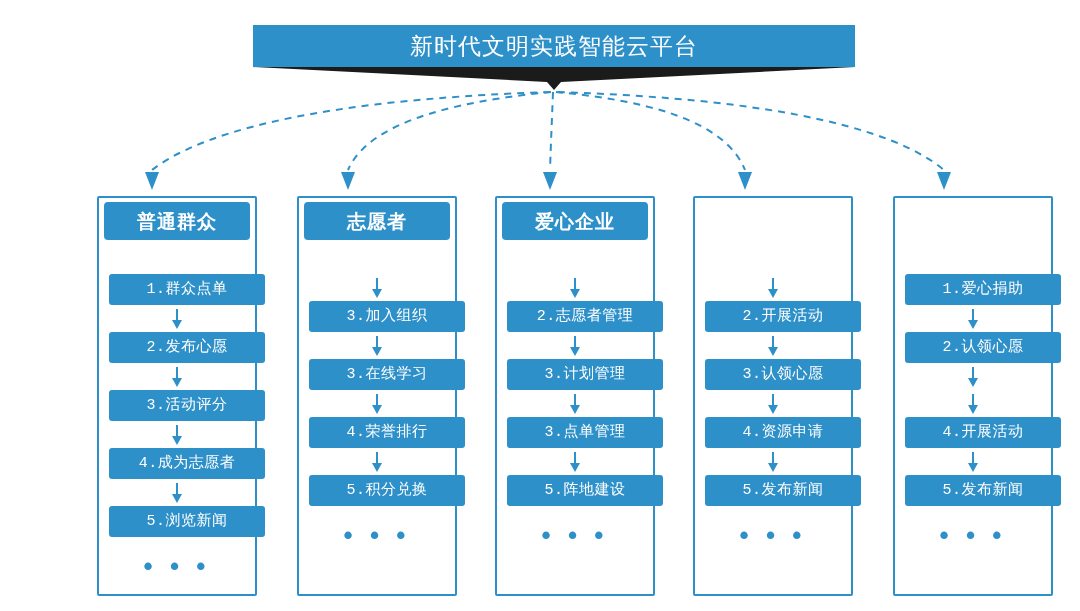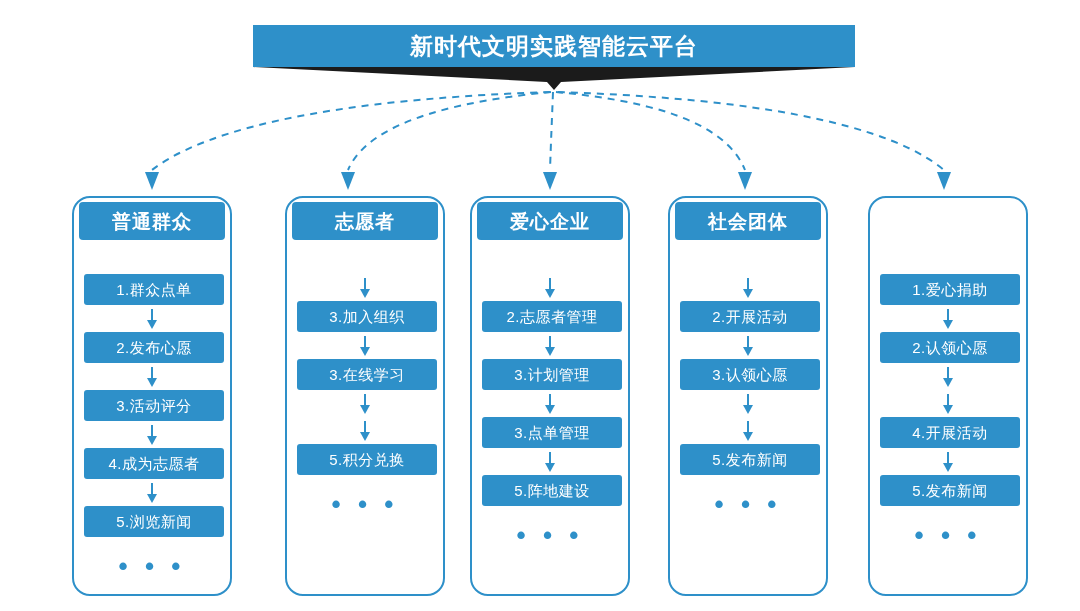--- a/index.html
+++ b/index.html
@@ -37,46 +37,47 @@
     height: 42px;
     background: #2e90c9;
     display: flex;
     align-items: center;
     justify-content: center;
     z-index: 3;
   }
   .title-banner .title-text {
     color: #ffffff;
     font-size: 23px;
-    font-weight: bold;
+    font-weight: normal;
     letter-spacing: 1px;
     line-height: 1;
   }
 
   
   .columns {
     position: absolute;
     left: 0;
     top: 0;
     width: 1080px;
     height: 611px;
     z-index: 2;
   }
   .column {
     position: absolute;
     top: 196px;
     width: 160px;
     height: 400px;
     border: 2px solid #2e90c9;
-    border-radius: 18px;
+    border-radius: 2px;
     box-sizing: border-box;
     background: #ffffff;
+    margin-left: 25px;
   }
   .col-0 { left: 72px; }
-  .col-1 { left: 285px; padding-left: 16px; }
+  .col-1 { left: 272px; padding-left: 16px; }
   .col-2 { left: 470px; }
   .col-3 { left: 668px; }
   .col-4 { left: 868px; }
 
   .col-head {
     position: absolute;
     left: 50%;
     transform: translateX(-50%);
     top: 4px;
     width: 146px;
@@ -96,28 +97,29 @@
   }
 
   .items {
     position: absolute;
     left: 50%;
     transform: translateX(-50%);
     top: 76px;
     width: 136px;
   }
   .item {
-    width: 140px;
+    width: 156px;
     height: 31px;
     background: #2e90c9;
     border-radius: 3px;
     display: flex;
     align-items: center;
     justify-content: center;
     margin: 0 auto;
+    font-family: Liberation Mono, monospace;
   }
   .item .item-text {
     color: #ffffff;
     font-size: 15px;
     line-height: 1;
     letter-spacing: 0.5px;
   }
   .arrow-gap {
     height: 27px;
     display: flex;
@@ -237,20 +239,23 @@
           </div>
         <div class="item">
             <span class="item-text">3.在线学习</span>
           </div>
         <div class="arrow-gap">
             <svg width="14" height="24" viewBox="0 0 14 24">
               <line x1="7" y1="2" x2="7" y2="15" stroke="#2e90c9" stroke-width="2"></line>
               <polygon points="7,22 2,13 12,13" fill="#2e90c9"></polygon>
             </svg>
           </div>
+        <div class="item">
+            <span class="item-text">4.荣誉排行</span>
+          </div>
         <div class="arrow-gap">
             <svg width="14" height="24" viewBox="0 0 14 24">
               <line x1="7" y1="2" x2="7" y2="15" stroke="#2e90c9" stroke-width="2"></line>
               <polygon points="7,22 2,13 12,13" fill="#2e90c9"></polygon>
             </svg>
           </div>
         <div class="item">
             <span class="item-text">5.积分兑换</span>
           </div>
         <div class="dots">• • •</div>
@@ -296,23 +301,20 @@
             </svg>
           </div>
         <div class="item">
             <span class="item-text">5.阵地建设</span>
           </div>
         <div class="dots">• • •</div>
       </div>
     </div>
 
     <div class="column col-3">
-      <div class="col-head">
-        <span class="head-text">社会团体</span>
-      </div>
       <div class="items">
         <div class="arrow-gap">
             <svg width="14" height="24" viewBox="0 0 14 24">
               <line x1="7" y1="2" x2="7" y2="15" stroke="#2e90c9" stroke-width="2"></line>
               <polygon points="7,22 2,13 12,13" fill="#2e90c9"></polygon>
             </svg>
           </div>
         <div class="item">
             <span class="item-text">2.开展活动</span>
           </div>
@@ -323,20 +325,23 @@
             </svg>
           </div>
         <div class="item">
             <span class="item-text">3.认领心愿</span>
           </div>
         <div class="arrow-gap">
             <svg width="14" height="24" viewBox="0 0 14 24">
               <line x1="7" y1="2" x2="7" y2="15" stroke="#2e90c9" stroke-width="2"></line>
               <polygon points="7,22 2,13 12,13" fill="#2e90c9"></polygon>
             </svg>
+          </div>
+        <div class="item">
+            <span class="item-text">4.资源申请</span>
           </div>
         <div class="arrow-gap">
             <svg width="14" height="24" viewBox="0 0 14 24">
               <line x1="7" y1="2" x2="7" y2="15" stroke="#2e90c9" stroke-width="2"></line>
               <polygon points="7,22 2,13 12,13" fill="#2e90c9"></polygon>
             </svg>
           </div>
         <div class="item">
             <span class="item-text">5.发布新闻</span>
           </div>

